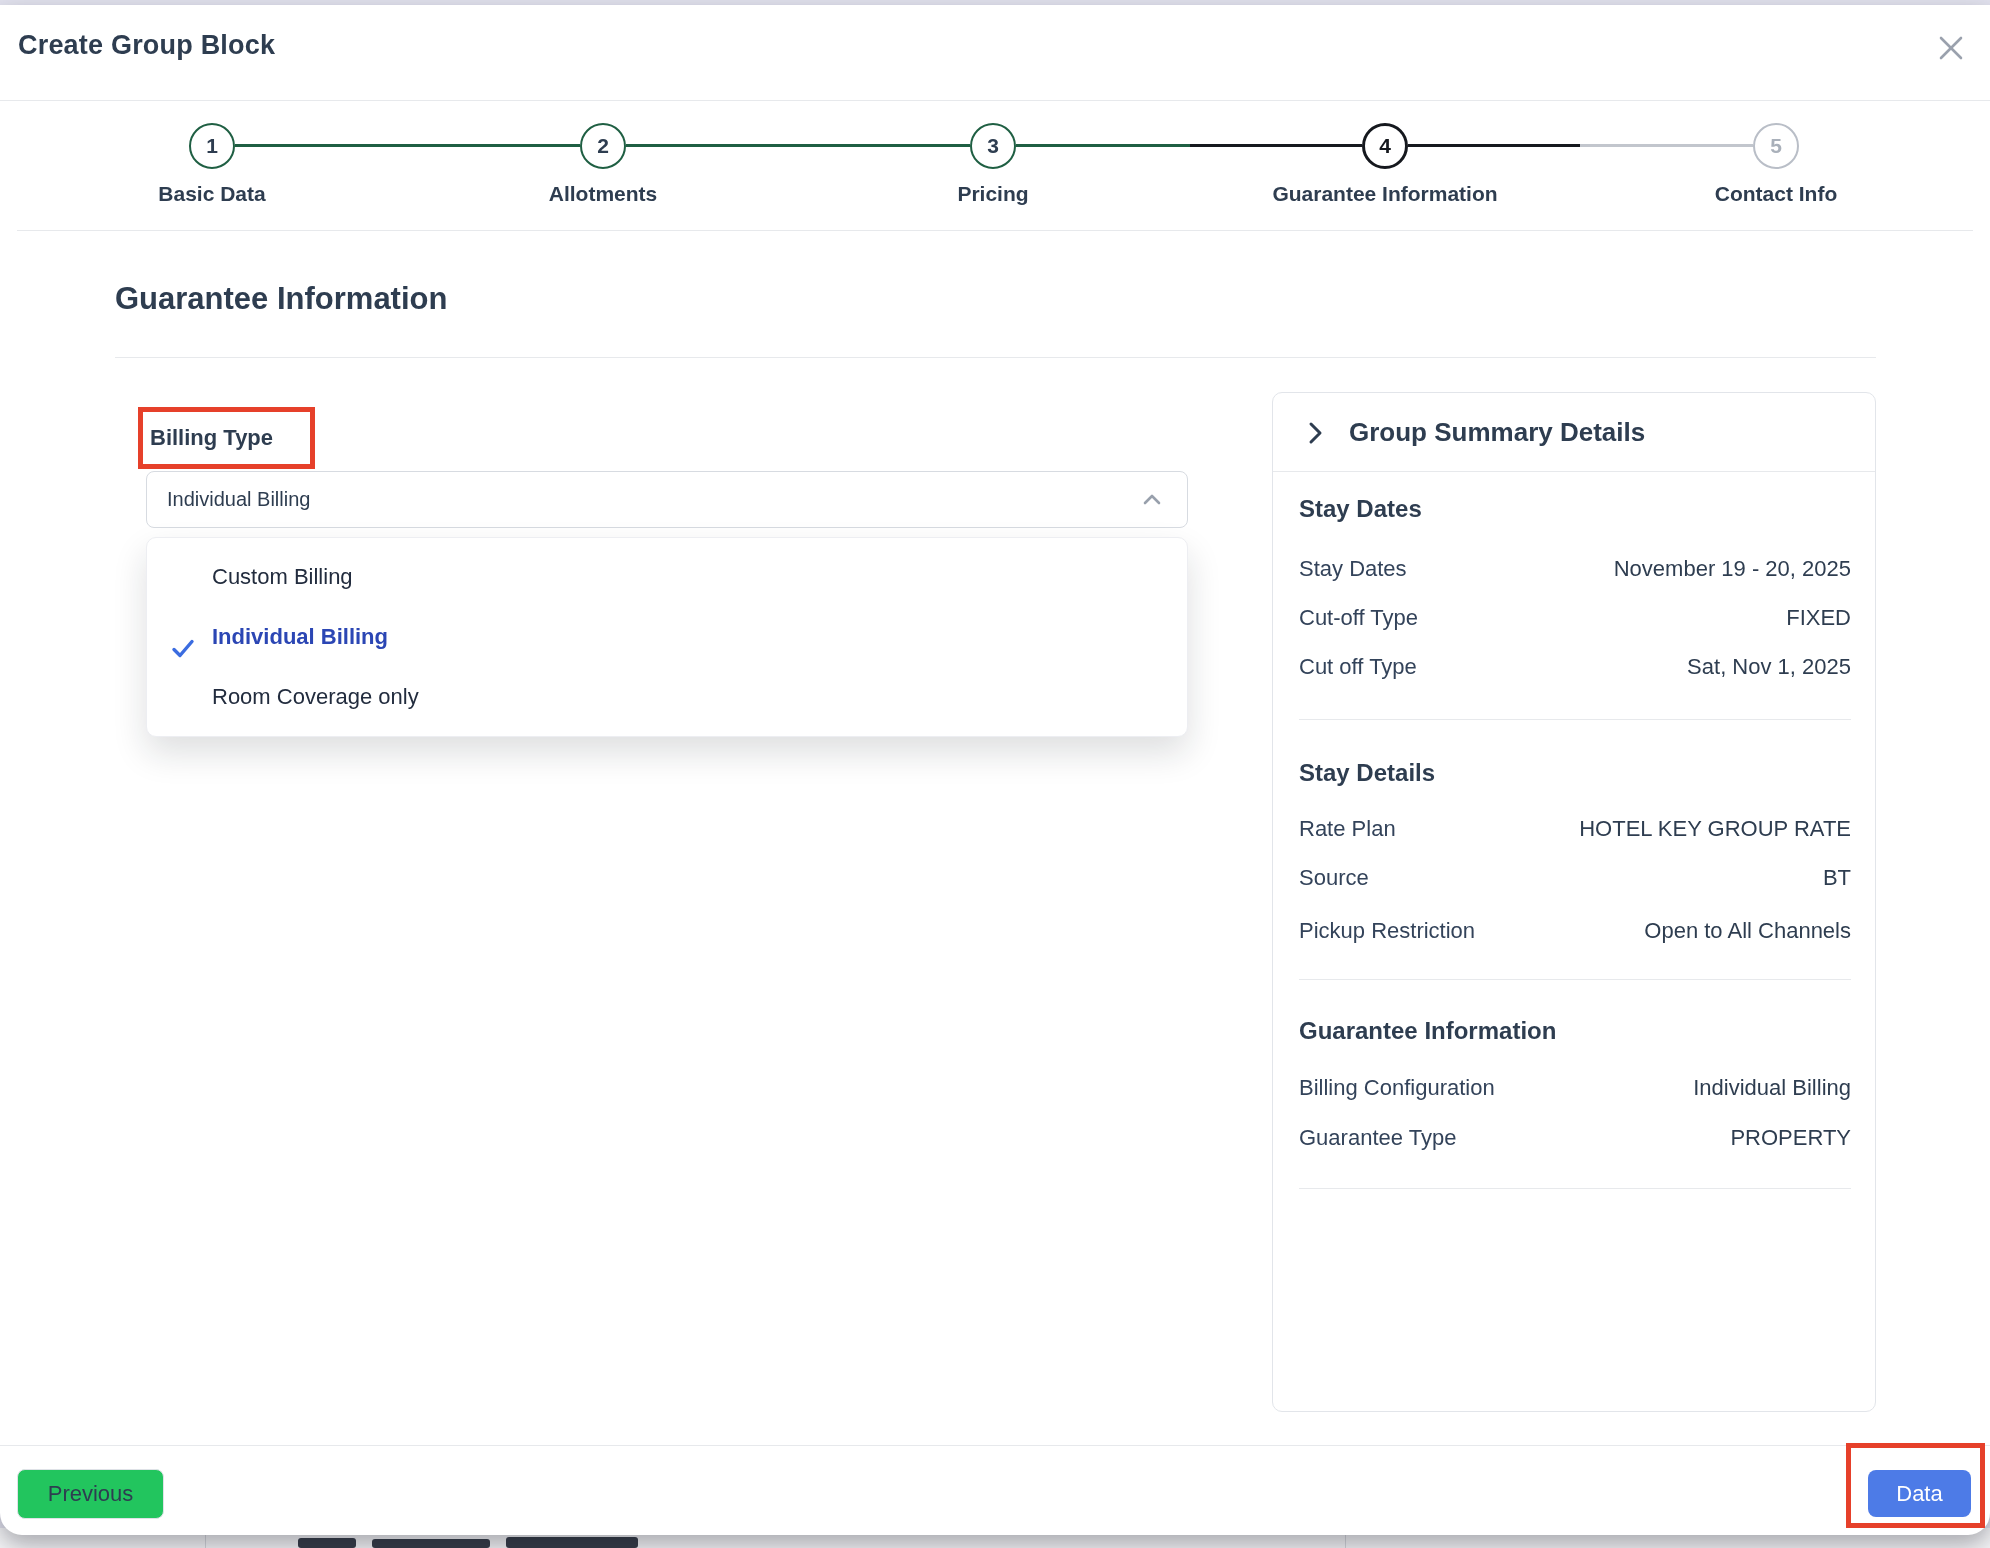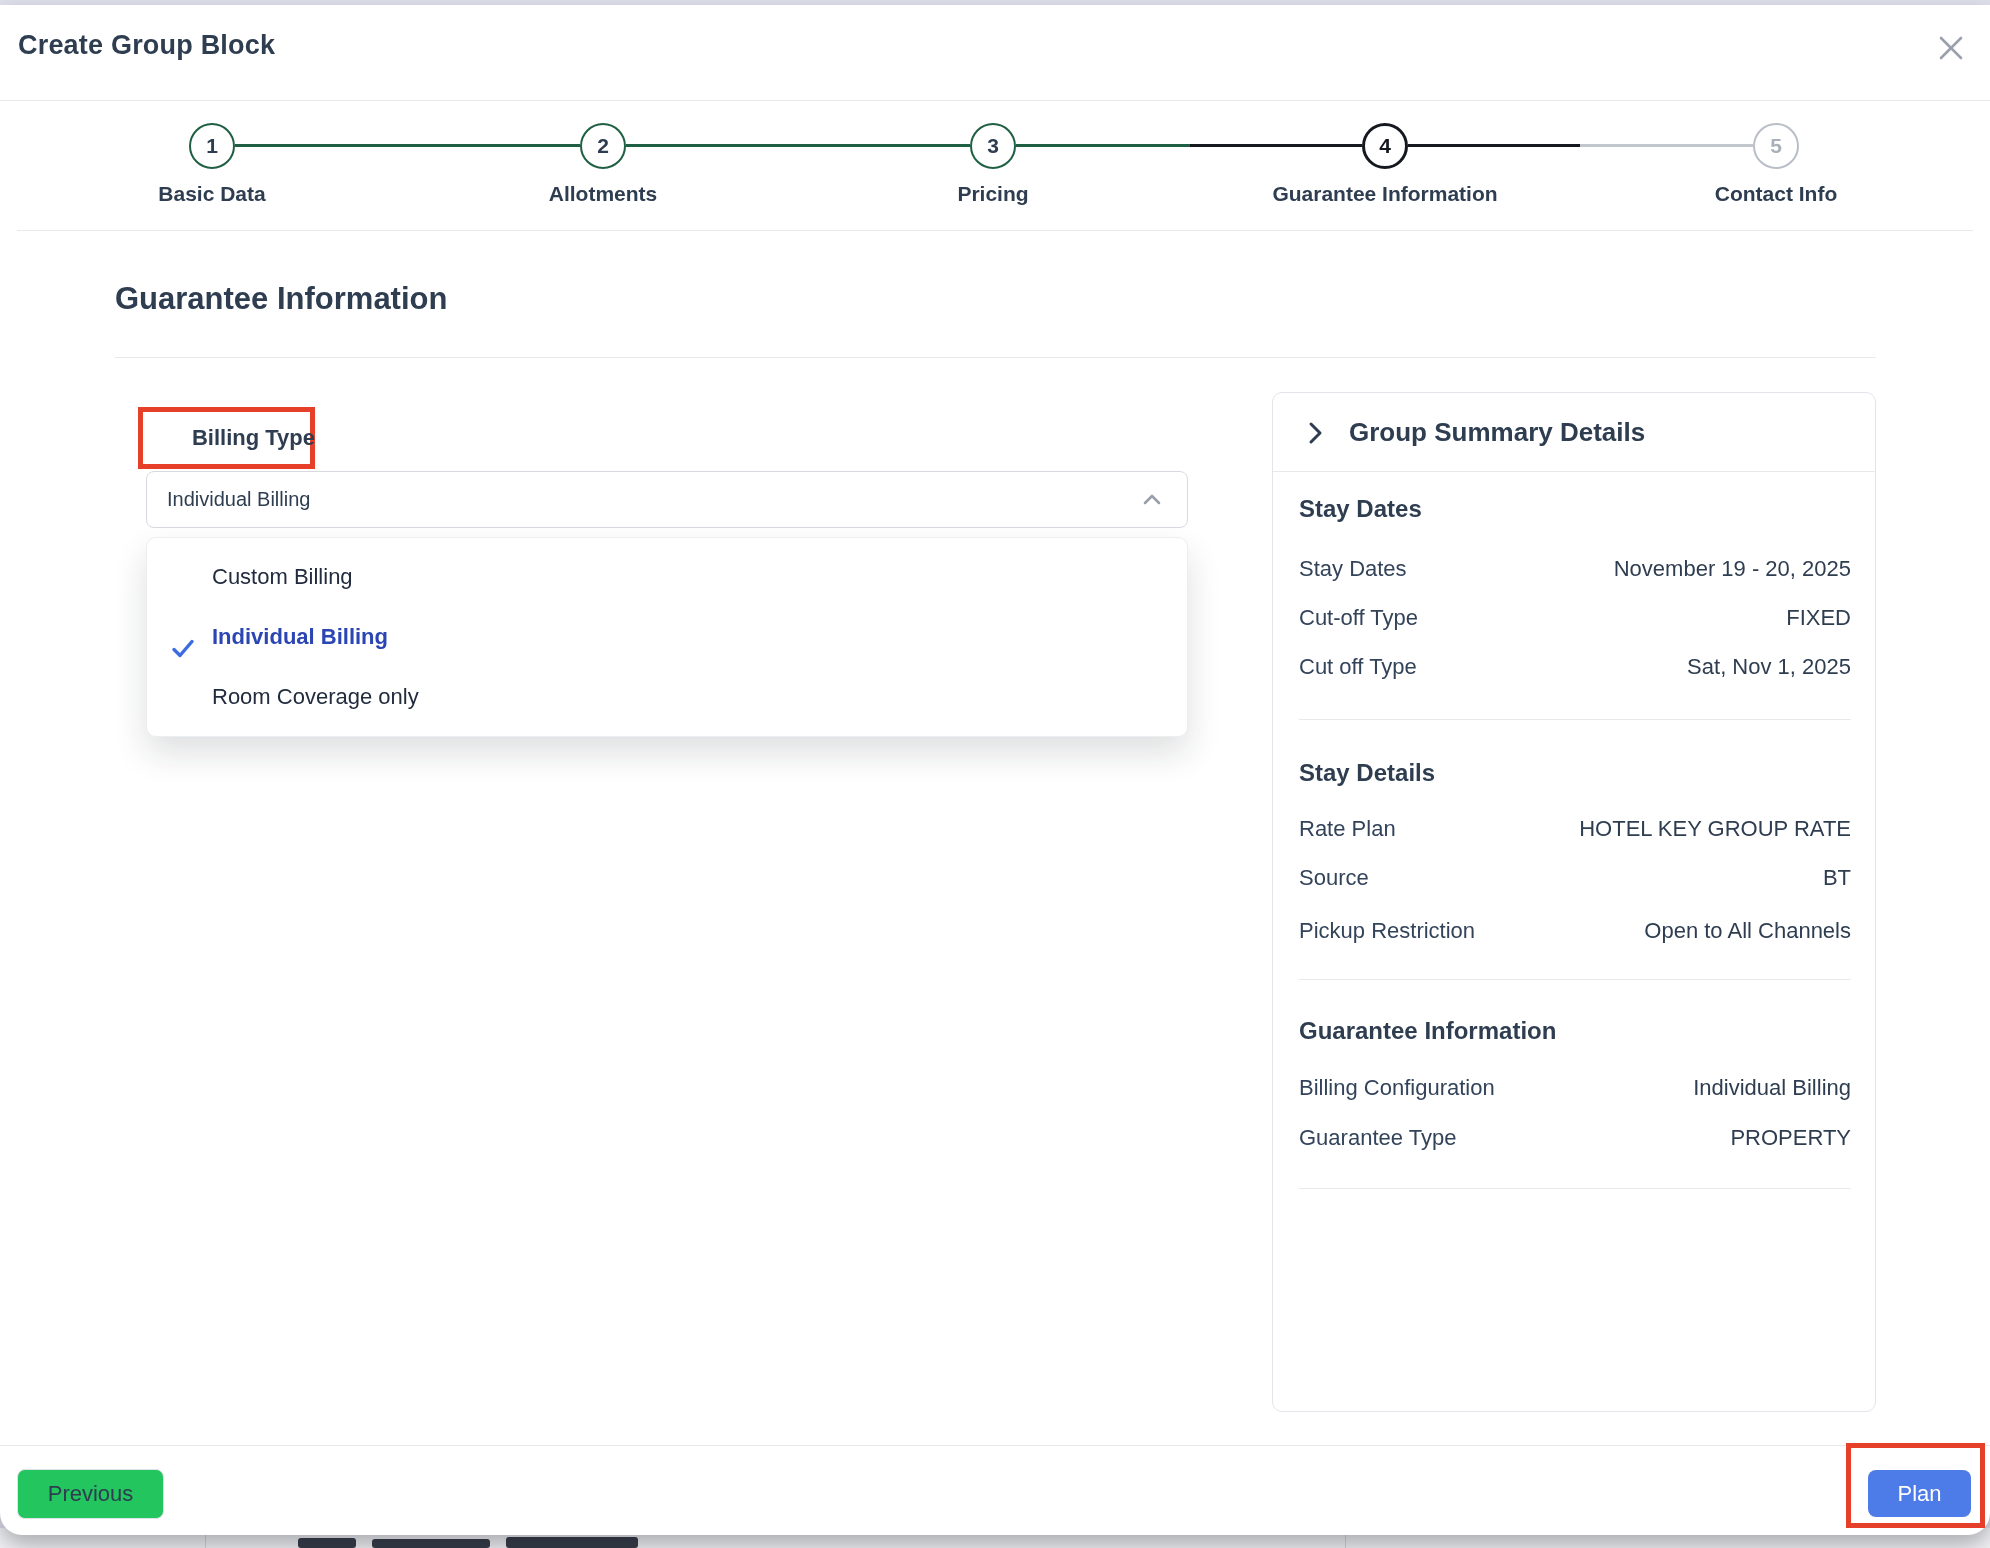--- a/index.html
+++ b/index.html
@@ -37,21 +37,21 @@
   .step-circle.upcoming  { border:2px solid var(--step_todo,#b9bec7); color:#a9b0ba; }
   .step-label { top:182px; transform:translateX(-50%); font-size:21px; font-weight:600; white-space:nowrap; }
   .connector { top:144px; height:3px; }
   .connector.done   { background:var(--step_done,#1f5f43); }
   .connector.active { background:var(--step_active,#15181e); }
   .connector.todo   { background:#c2c6cd; }
 
   
   .section-title { left:115px; top:281px; font-size:31px; font-weight:700; }
   .annotation-box { border:5px solid var(--annotation_red,#e6402a); background:transparent; }
-  .billing-label { left:150px; top:407px; width:165px; height:62px; line-height:62px; font-size:22px; font-weight:600;text-align:right; }
+  .billing-label { left:150px; top:407px; width:165px; height:62px; line-height:62px; font-size:22px; font-weight:600; }
 
   .select-field {
     left:146px; top:471px; width:1042px; height:57px; background:#fff;
     border:1px solid #d7dbe1; border-radius:8px; cursor:pointer;
   }
   .select-value { position:absolute; left:20px; top:0; height:55px; line-height:55px; font-size:20px; color:#2e3d50; }
   .select-chevron { position:absolute; right:22px; top:15px; }
 
   .menu {
     left:146px; top:537px; width:1042px; background:#fff; border:1px solid #edeef2;
@@ -220,16 +220,16 @@
       <div class="p-abs p-row" style="top:729px">
         <span class="lbl">Guarantee Type</span>
         <span class="val">PROPERTY</span>
       </div>
       <div class="p-abs p-divider" style="left:26px; top:795px; width:552px"></div>
     </div>
 
     <div class="abs divider" style="left:0; top:1445px; width:1990px"></div>
     <button class="abs btn-secondary">Previous</button>
     <div class="abs annotation-box" style="left:1846px; top:1443px; width:139px; height:85px"></div>
-    <button class="abs btn-primary">Plan</button>
+    <button class="abs btn-primary">Data</button>
 
   </div>
 </div>
 
 </body></html>

